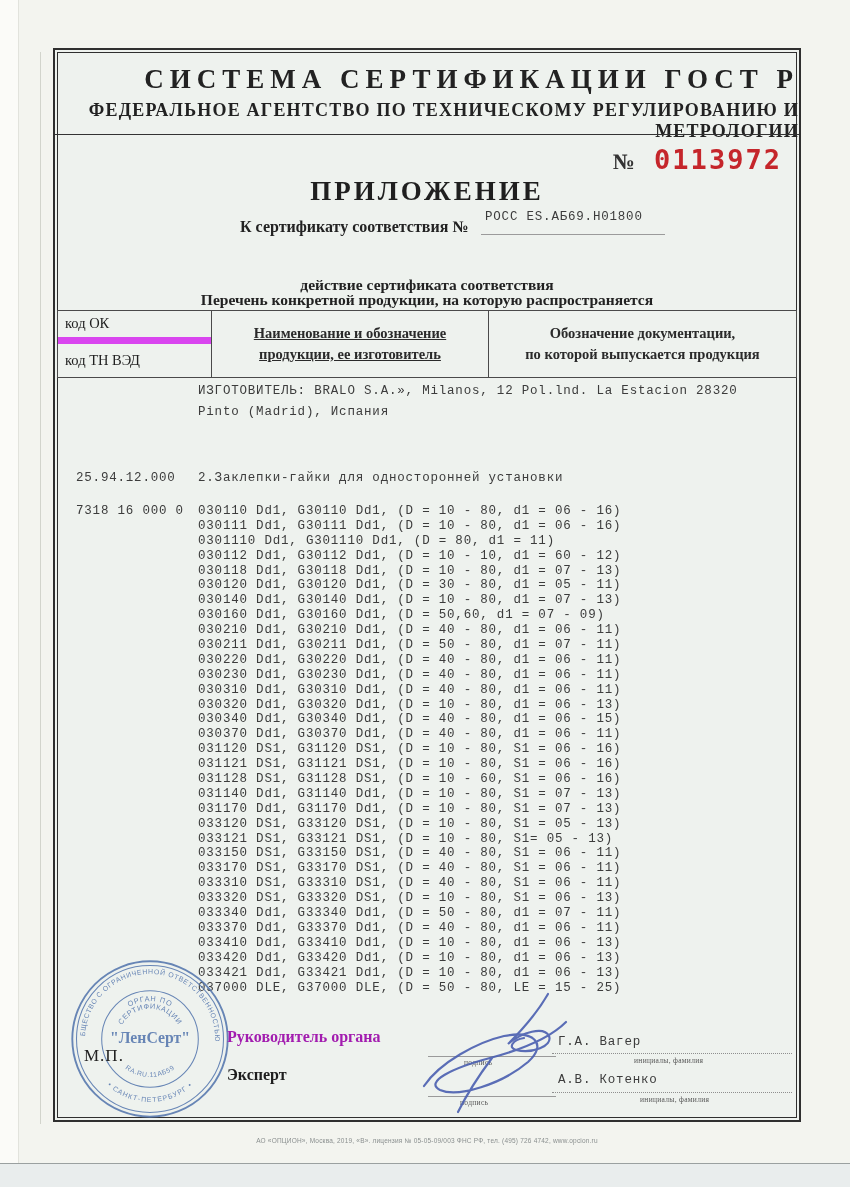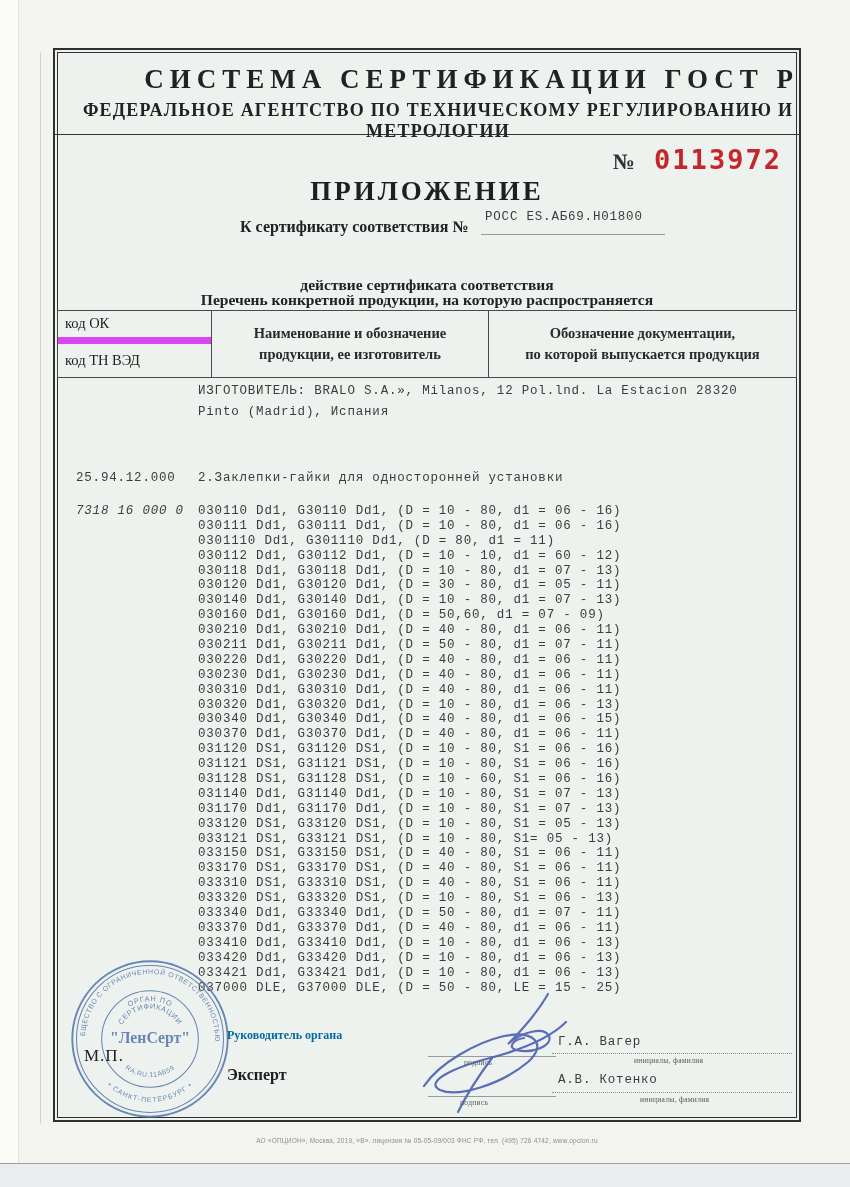--- a/index.html
+++ b/index.html
@@ -16,49 +16,49 @@
   .page-curl{left:40px;top:52px;width:1px;height:1072px;background:#d2d4cc;}
   
   .frame{
     left:53px;top:48px;width:748px;height:1074px;
     border:2px solid #2f2f2f;background:#eef2ee;box-sizing:border-box;
   }
   .frame::before{
     content:"";position:absolute;inset:2px;border:1px solid #2f2f2f;pointer-events:none;
   }
   .hdr-title{left:0;top:14px;width:100%;text-align:right;font-weight:bold;font-size:27px;letter-spacing:6px;color:#222;}
-  .hdr-agency{left:11px;top:50px;width:100%;text-align:center;font-weight:bold;font-size:18px;letter-spacing:1.2px;color:#222;}
+  .hdr-agency{left:0;top:50px;width:100%;text-align:right;font-weight:bold;font-size:18px;letter-spacing:1.2px;color:#222;}
   .hdr-rule{left:0;top:84px;width:100%;height:0;border-top:1.6px solid #333;}
   .form-no{left:558px;top:94px;display:flex;align-items:baseline;gap:10px;}
   .form-no .nosign{font-size:22px;font-weight:bold;color:#333;}
   .form-no .num{font-family:"DejaVu Sans Mono", monospace;font-size:27px;font-weight:bold;letter-spacing:2px;margin-left:9px;}
   .doc-title{left:0;top:126px;width:100%;text-align:center;font-weight:bold;font-size:27px;letter-spacing:3px;color:#1f1f1f;}
   .cert-label{left:185px;top:168px;font-weight:bold;font-size:16px;color:#222;}
   .cert-number{left:430px;top:160px;font-family:"Liberation Mono", monospace;font-size:12.5px;letter-spacing:0.8px;color:#474747;}
   .cert-underline{left:426px;top:184px;width:184px;height:0;border-top:1px solid #9b9b9b;}
   .subtitle1{left:0;top:205px;width:100%;text-align:center;font-weight:bold;font-size:15.5px;color:#222;margin-top:36px;}
   .subtitle2{left:0;top:226px;width:100%;text-align:center;font-weight:bold;font-size:15.5px;color:#222;}
   
   .tbl{left:2px;top:260px;width:740px;height:68px;border:1px solid #4a4a4a;box-sizing:border-box;display:flex;}
   .tbl .c1{width:154px;border-right:1px solid #4a4a4a;box-sizing:border-box;display:flex;flex-direction:column;}
   .tbl .c1 .r1{flex:1;border-bottom:7px solid #d946ef;display:flex;align-items:center;padding-left:7px;font-size:14.5px;color:#222;}
   .tbl .c1 .r2{flex:1;display:flex;align-items:flex-end;padding:0 0 8px 7px;font-size:14.5px;color:#222;}
-  .tbl .c2{width:277px;border-right:1px solid #4a4a4a;box-sizing:border-box;display:flex;align-items:center;justify-content:center;text-align:center;font-size:14.5px;font-weight:bold;color:#2a2a2a;white-space:pre-line;line-height:1.45;}
+  .tbl .c2{width:277px;border-right:1px solid #4a4a4a;box-sizing:border-box;display:flex;align-items:center;justify-content:center;text-align:center;font-size:14.5px;font-weight:bold;color:#2a2a2a;white-space:pre-line;line-height:1.45;text-decoration:underline;}
   .tbl .c3{flex:1;display:flex;align-items:center;justify-content:center;text-align:center;font-size:14.5px;font-weight:bold;color:#2a2a2a;white-space:pre-line;line-height:1.45;}
   
   .mono{font-family:"Liberation Mono", monospace;font-size:12.5px;letter-spacing:0.8px;color:#3c3c3c;}
   .mfr1{left:198px;top:384px;}
   .mfr2{left:198px;top:405px;}
   .code-ok{left:76px;top:471px;}
   .group{left:198px;top:471px;}
-  .code-tnved{left:76px;top:504px;font-style:italic;}
+  .code-tnved{left:76px;top:504px;}
   .items{left:198px;top:504px;}
   .items .mono-line{height:14.9px;line-height:14.9px;white-space:pre;}
   
-  .sig-label1{left:227px;top:1028px;font-weight:bold;font-size:12px;color:#0369a1;}
+  .sig-label1{left:227px;top:1028px;font-weight:bold;font-size:16px;color:#a21caf;}
   .sig-label2{left:227px;top:1066px;font-weight:bold;font-size:16px;color:#1e1e1e;}
   .sig-line{height:0;border-top:1px solid #9a9a9a;}
   .sig-cap{font-size:7.5px;color:#555;letter-spacing:0.3px;}
   .name-line{height:0;border-top:1px dotted #8f8f8f;}
   .mp{left:84px;top:1046px;font-size:17px;letter-spacing:1px;color:#222;}
   .footer{left:53px;top:1137px;width:748px;text-align:center;font-size:6.5px;color:#8a8f8f;font-family:"Liberation Sans", sans-serif;letter-spacing:0.2px;}
   .stamp-svg{left:66px;top:955px;width:168px;height:168px;opacity:0.88;}
   .autograph{left:396px;top:986px;width:210px;height:132px;}
 </style>
 </head>

